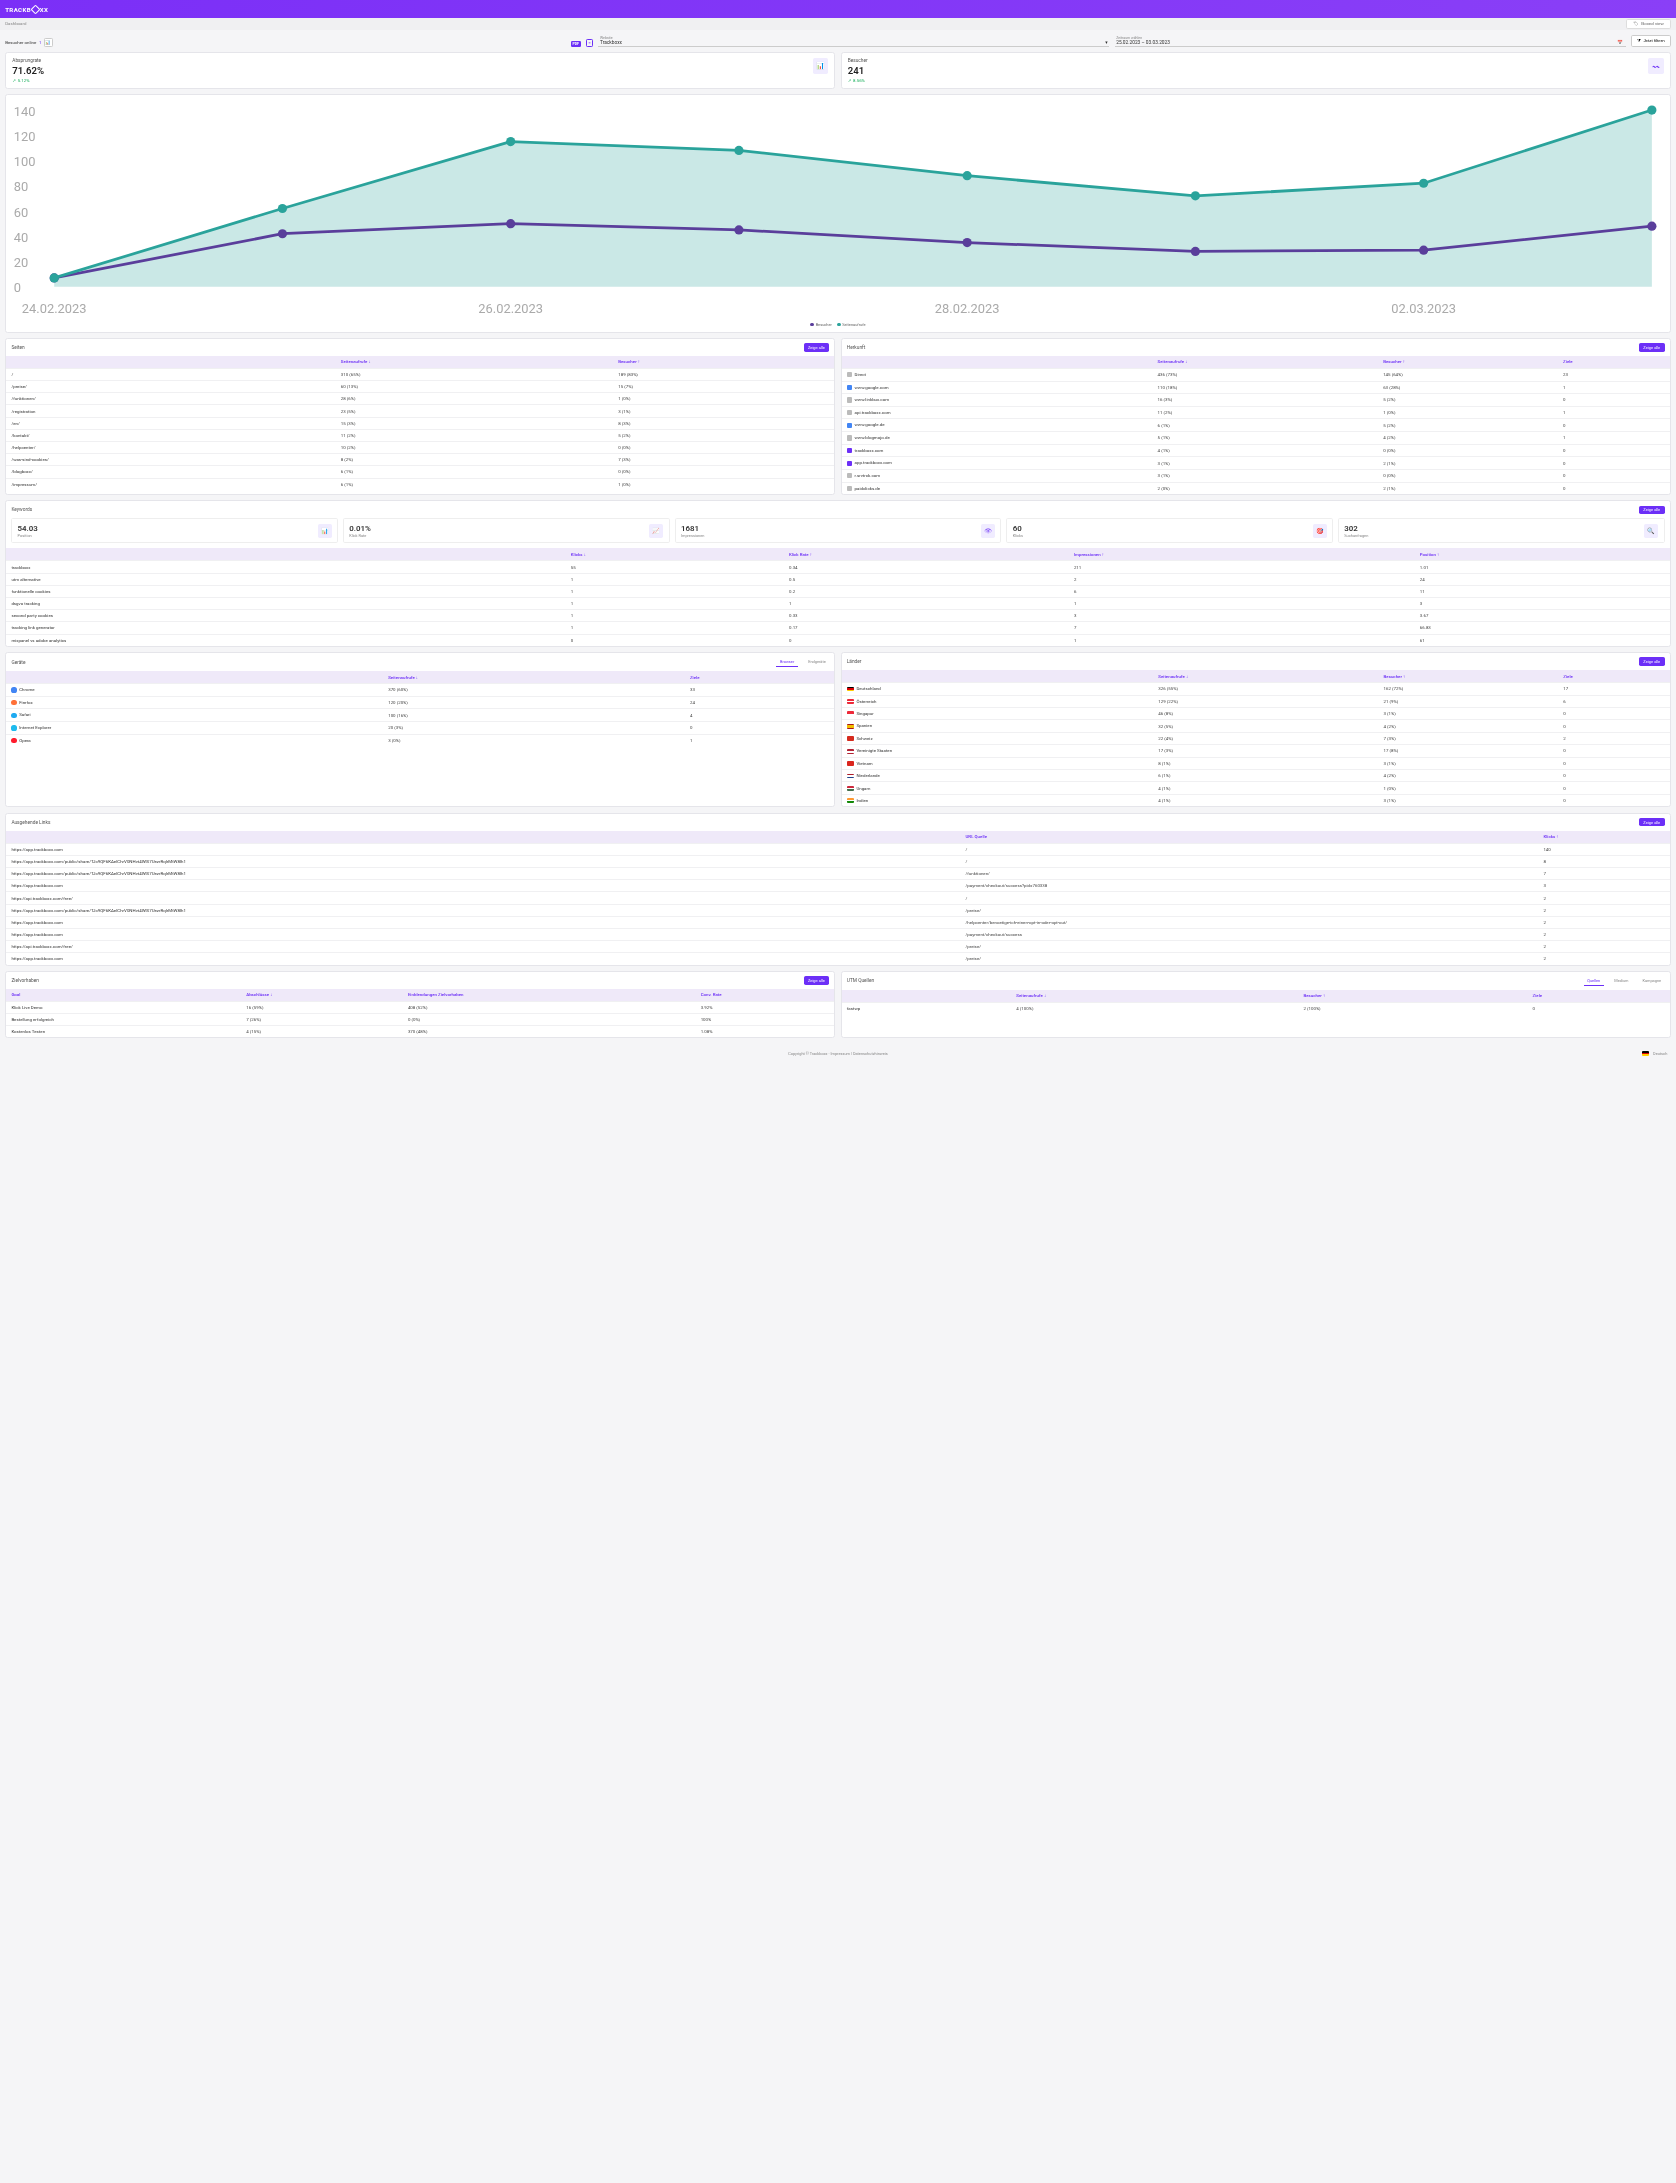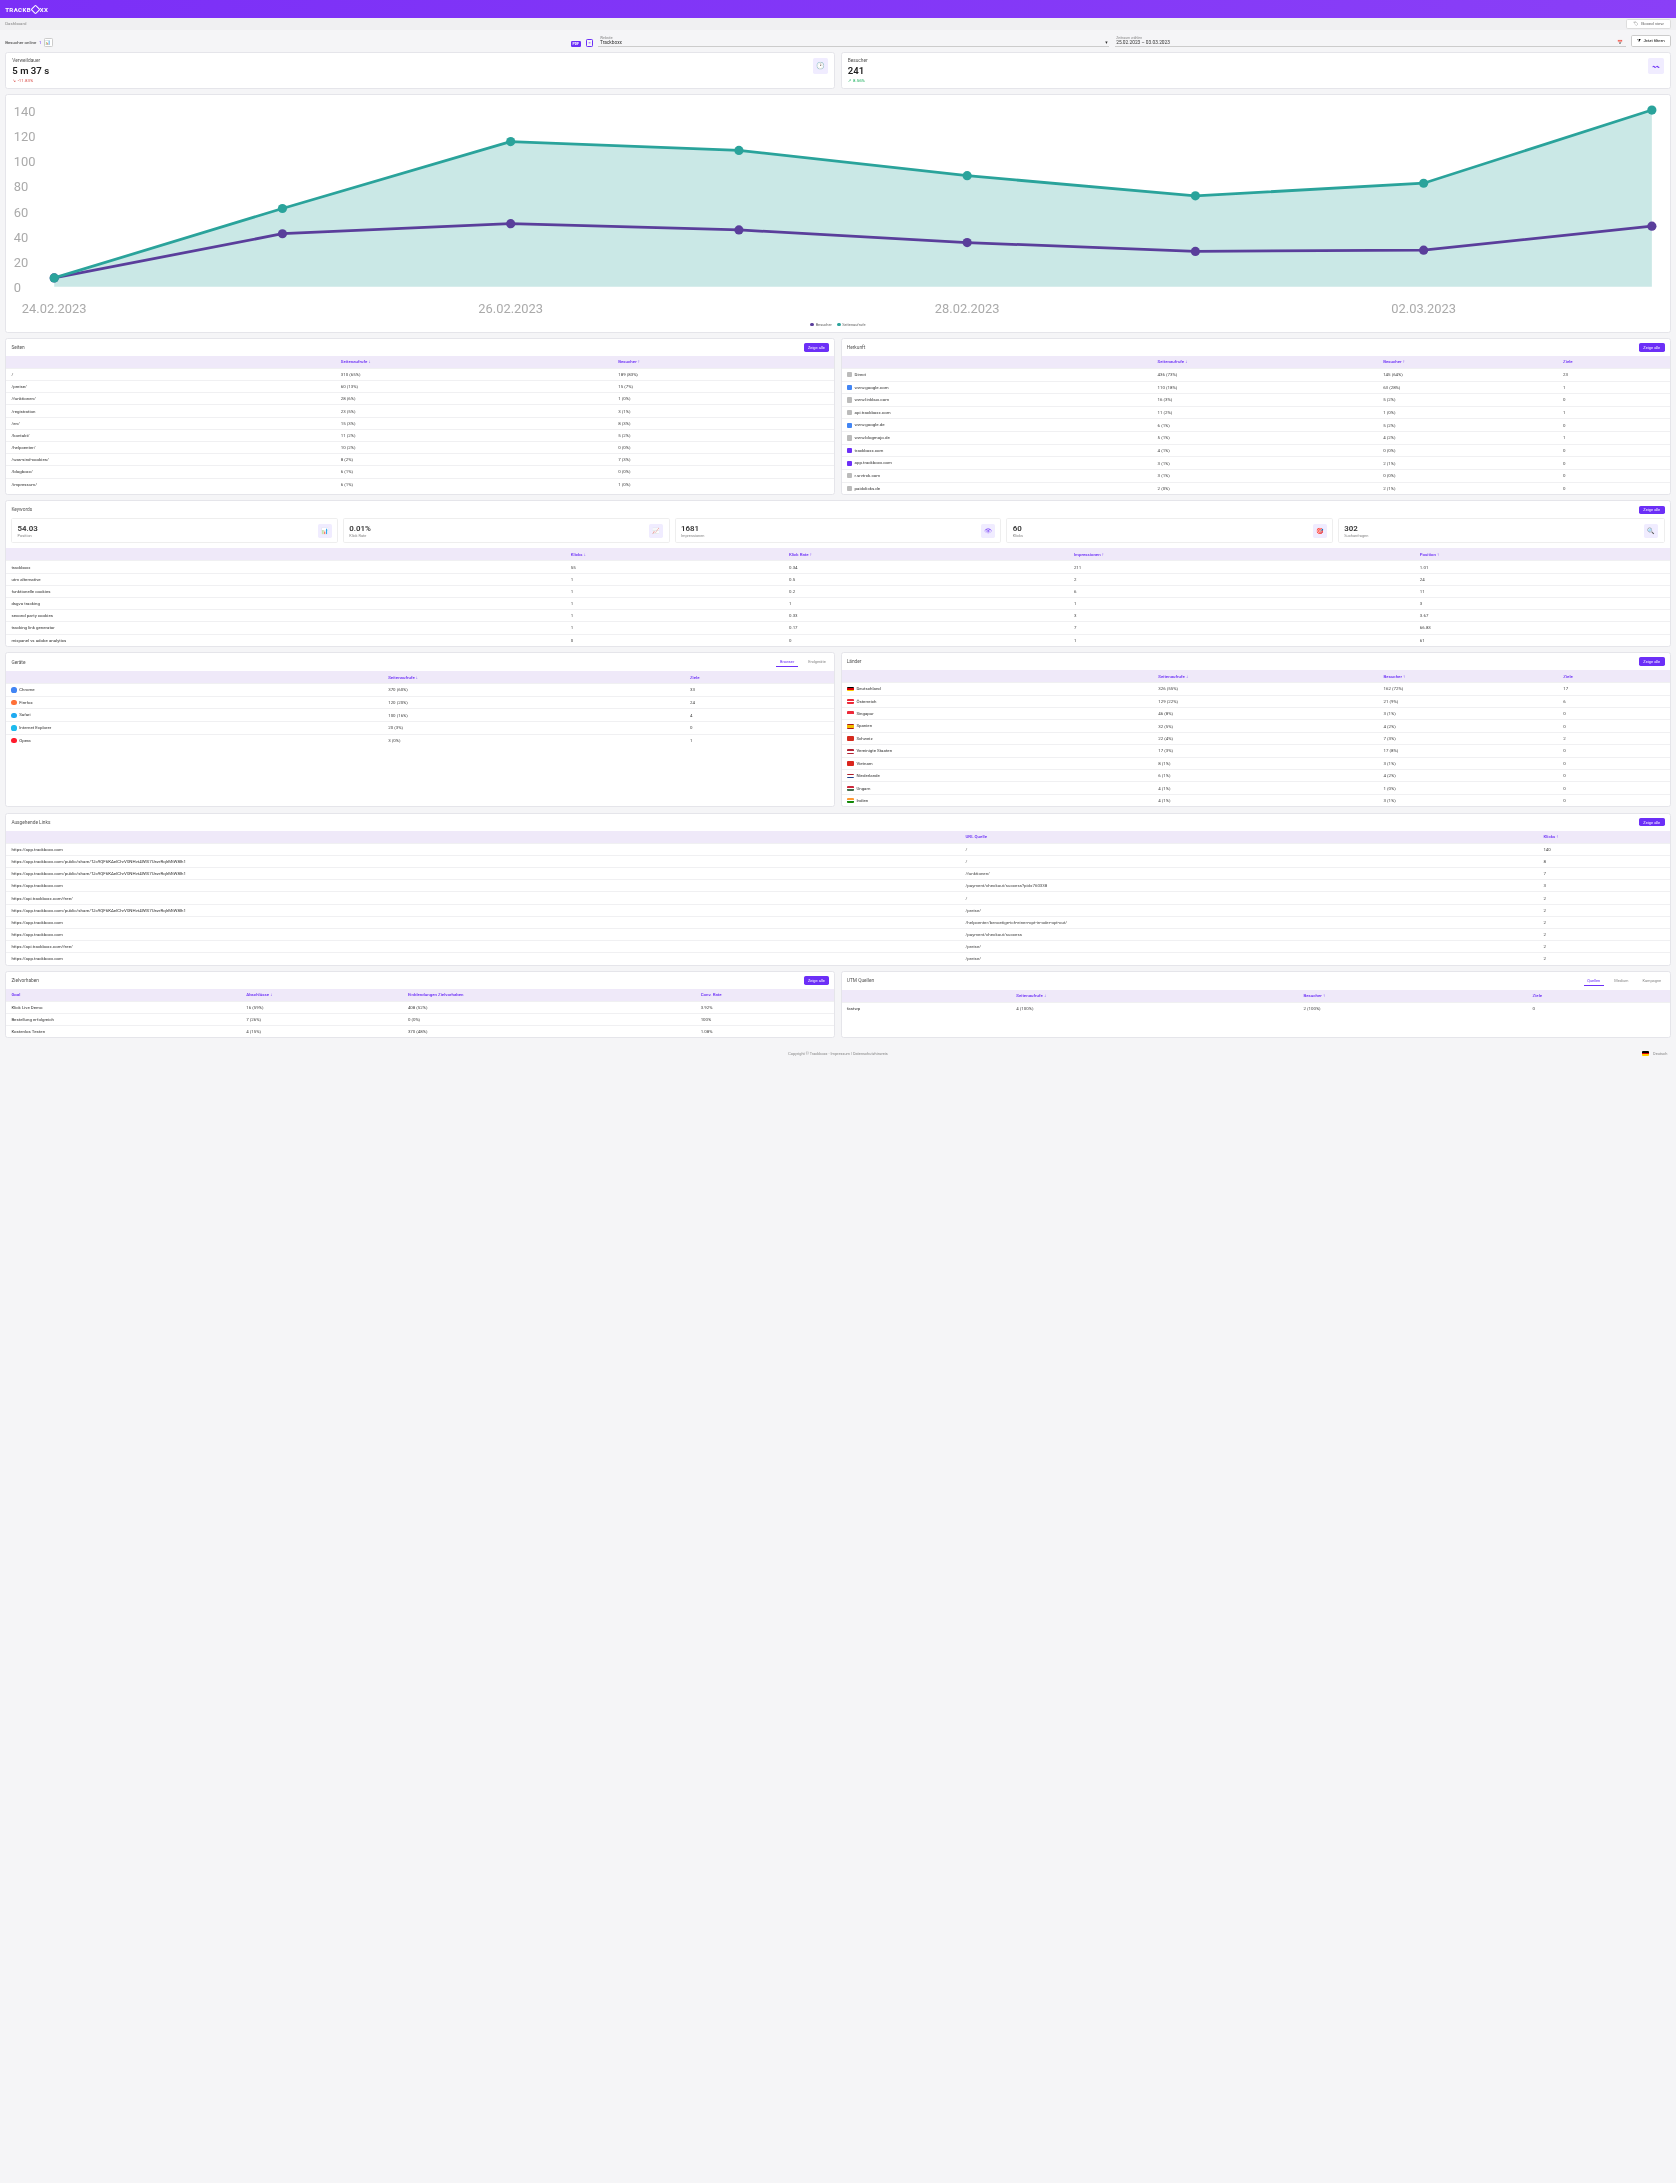--- a/index.html
+++ b/index.html
@@ -102,27 +102,27 @@
     </div>
     <button class="filter-btn">
       <span>⧩</span>
       <span>Jetzt filtern</span>
     </button>
   </div>
 
   <div class="kpis" id="kpis">
   <div class="kpi">
     <div>
-      <div class="t">Verweildauer</div>
-      <div class="v">5 m 37 s</div>
-      <div class="d down">
-        <span>↘</span>-11.83%
-      </div>
-    </div>
-    <div class="kpi-icon">🕑</div>
+      <div class="t">Absprungrate</div>
+      <div class="v">71.62%</div>
+      <div class="d up">
+        <span>↗</span>5.12%
+      </div>
+    </div>
+    <div class="kpi-icon">📊</div>
   </div>
   <div class="kpi">
     <div>
       <div class="t">Besucher</div>
       <div class="v">241</div>
       <div class="d up">
         <span>↗</span>8.56%
       </div>
     </div>
     <div class="kpi-icon">〰</div>

